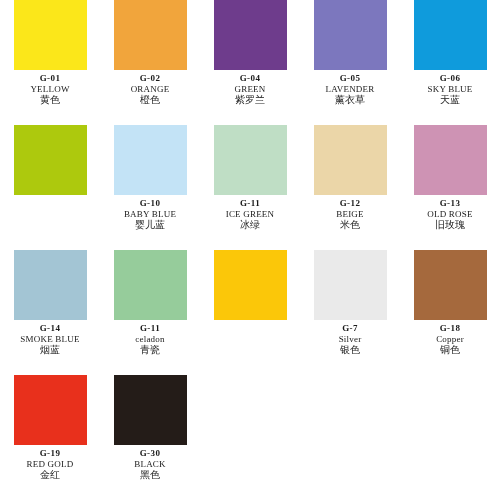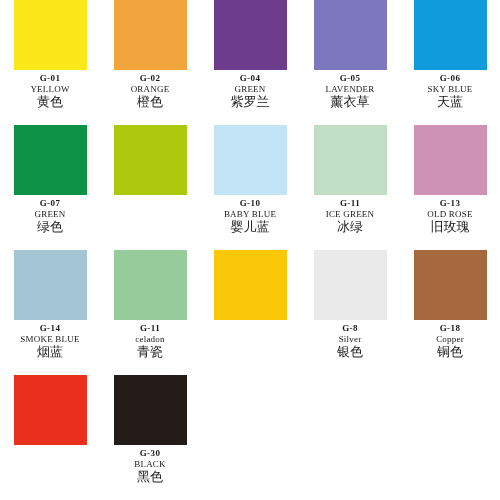--- a/index.html
+++ b/index.html
@@ -53,21 +53,21 @@
     white-space: nowrap;
   }
   .en {
     font-size: 9px;
     font-weight: normal;
     letter-spacing: 0.2px;
     white-space: nowrap;
     margin-top: 1px;
   }
   .zh {
-    font-size: 13px;
+    font-size: 10px;
     font-weight: normal;
     white-space: nowrap;
     margin-top: 1px;
     font-family: Liberation Sans, sans-serif;
   }
 </style>
 </head>
 <body>
 
 <div id="chart">
@@ -105,47 +105,47 @@
     </div>
     <div class="cell">
       <div class="swatch" style="background: rgb(15, 155, 220);"></div>
       <div class="labels">
         <div class="code">G-06</div>
         <div class="en">SKY BLUE</div>
         <div class="zh">天蓝</div>
       </div>
     </div>
     <div class="cell">
-      <div class="swatch" style="background: rgb(14, 146, 71);"></div>
-      <div class="labels">
-        <div class="code">G-07</div>
-        <div class="en">GREEN</div>
-        <div class="zh">绿色</div>
-      </div>
-    </div>
-    <div class="cell">
       <div class="swatch" style="background: rgb(173, 201, 13);"></div>
     </div>
     <div class="cell">
       <div class="swatch" style="background: rgb(195, 227, 246);"></div>
       <div class="labels">
         <div class="code">G-10</div>
         <div class="en">BABY BLUE</div>
         <div class="zh">婴儿蓝</div>
       </div>
     </div>
     <div class="cell">
       <div class="swatch" style="background: rgb(191, 222, 197);"></div>
       <div class="labels">
         <div class="code">G-11</div>
         <div class="en">ICE GREEN</div>
         <div class="zh">冰绿</div>
       </div>
     </div>
     <div class="cell">
+      <div class="swatch" style="background: rgb(235, 214, 168);"></div>
+      <div class="labels">
+        <div class="code">G-12</div>
+        <div class="en">BEIGE</div>
+        <div class="zh">米色</div>
+      </div>
+    </div>
+    <div class="cell">
       <div class="swatch" style="background: rgb(206, 147, 180);"></div>
       <div class="labels">
         <div class="code">G-13</div>
         <div class="en">OLD ROSE</div>
         <div class="zh">旧玫瑰</div>
       </div>
     </div>
     <div class="cell">
       <div class="swatch" style="background: rgb(163, 197, 212);"></div>
       <div class="labels">
@@ -161,35 +161,40 @@
         <div class="en">celadon</div>
         <div class="zh">青瓷</div>
       </div>
     </div>
     <div class="cell">
       <div class="swatch" style="background: rgb(251, 199, 9);"></div>
     </div>
     <div class="cell">
       <div class="swatch" style="background: rgb(234, 234, 234);"></div>
       <div class="labels">
-        <div class="code">G-8</div>
+        <div class="code">G-7</div>
         <div class="en">Silver</div>
         <div class="zh">银色</div>
       </div>
     </div>
     <div class="cell">
       <div class="swatch" style="background: rgb(165, 105, 61);"></div>
       <div class="labels">
         <div class="code">G-18</div>
         <div class="en">Copper</div>
         <div class="zh">铜色</div>
       </div>
     </div>
     <div class="cell">
       <div class="swatch" style="background: rgb(232, 48, 28);"></div>
+      <div class="labels">
+        <div class="code">G-19</div>
+        <div class="en">RED GOLD</div>
+        <div class="zh">金红</div>
+      </div>
     </div>
     <div class="cell">
       <div class="swatch" style="background: rgb(36, 28, 24);"></div>
       <div class="labels">
         <div class="code">G-30</div>
         <div class="en">BLACK</div>
         <div class="zh">黑色</div>
       </div>
     </div>
   </div>

